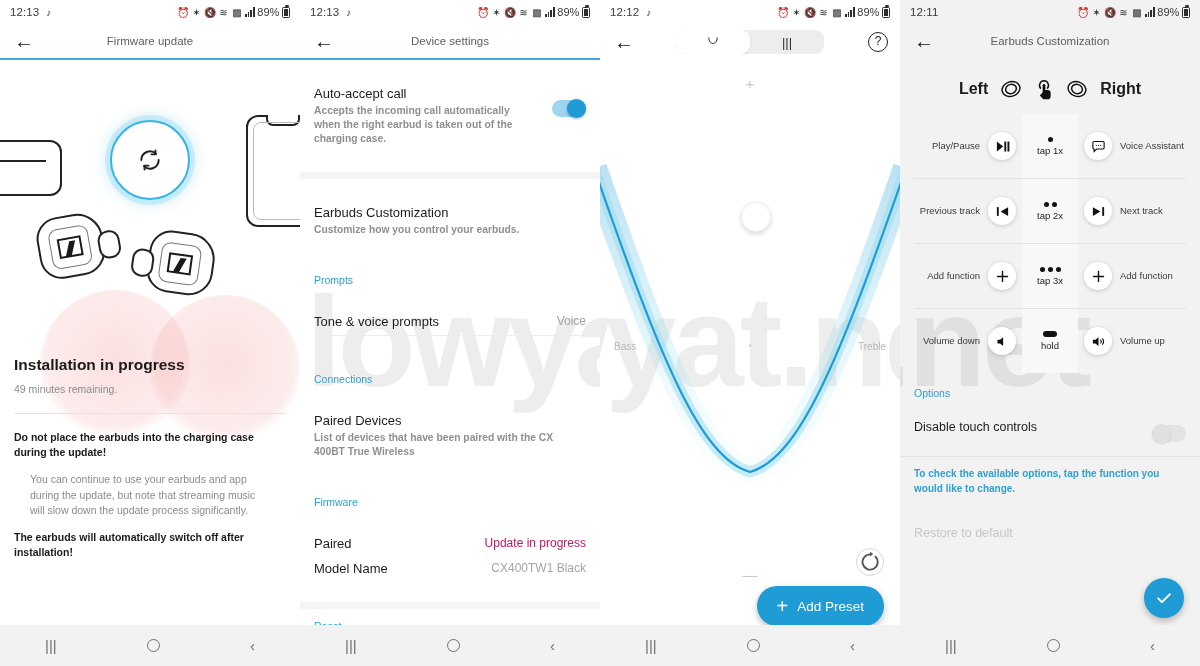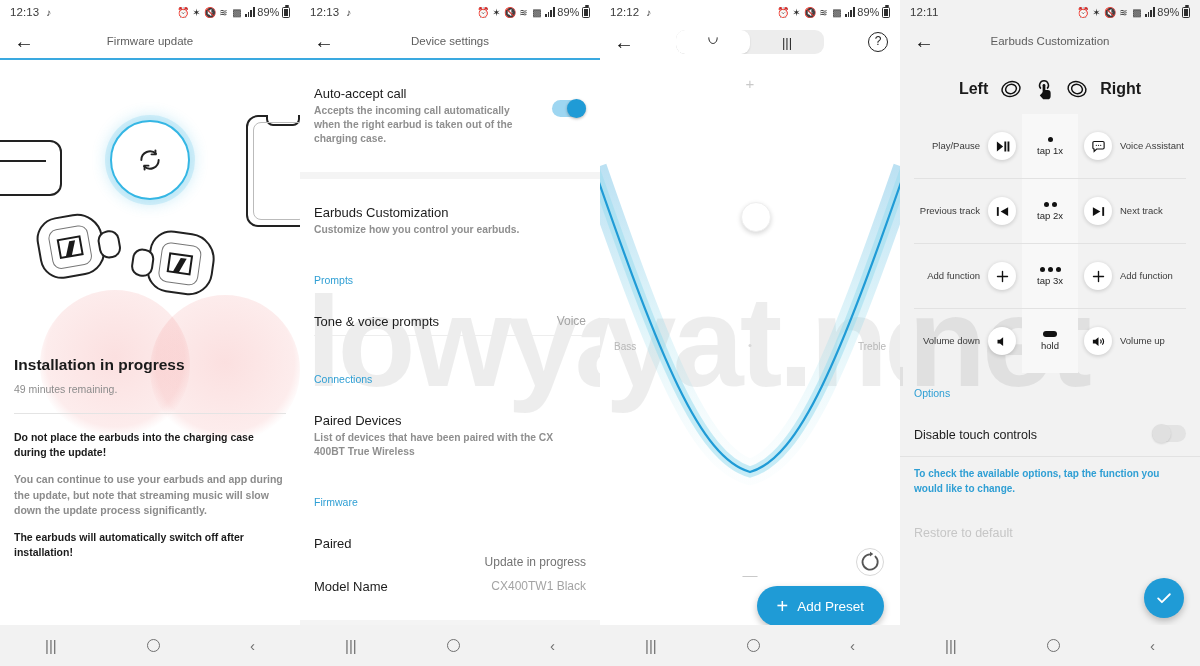--- a/index.html
+++ b/index.html
@@ -74,30 +74,30 @@
   .bud1 { left:38px; top:155px; transform: rotate(-10deg); }
   .bud1 .tip { right:-16px; top:22px; }
   .bud2 { left:148px; top:172px; transform: rotate(8deg); }
   .bud2 .tip { left:-16px; top:22px; }
 
   .s1-body { position:relative; z-index:2; padding: 0 14px; }
   .s1-title { font-size:15.5px; font-weight:bold; color:#1a1a1a; margin-top:6px; }
   .s1-sub { font-size:10.5px; color:#8c8c8c; margin-top:9px; }
   .hr { height:1px; background:#e4e4e4; margin:18px 0 16px; }
   .s1-b { font-size:10.5px; font-weight:bold; color:#1a1a1a; line-height:1.45; }
-  .s1-p { font-size:10.5px; color:#8c8c8c; line-height:1.45; margin:12px 0;font-weight:bold; }
+  .s1-p { font-size:10.5px; color:#8c8c8c; line-height:1.45; margin:12px 16px; }
 
   
   .row { padding: 26px 14px; position:relative; z-index:2; }
   .row-title { font-size:13px; color:#1c1c1c; }
   .row-sub { font-size:10.3px; color:#8f8f8f; line-height:1.36; margin-top:3px; max-width:200px;font-weight:bold;}
   .sec { font-size:10.5px; color:#2f9fd4; padding: 11px 14px 2px; position:relative; z-index:2;}
   .row-flex { display:flex; align-items:flex-start; justify-content:space-between; }
   .row-val { font-size:12px; color:#a4a4a4; }
-  .row-val.blue { color:#737373;margin-top:19px; }
+  .row-val.blue { color:#be185d; }
   .divider { height:1px; background:#ededed; margin-top:6px; }
   .block-sep { height:7px; background:#f4f4f4; position:relative; z-index:2; }
   .toggle { width:34px; height:17px; border-radius:9px; background:#9ed6f1; position:relative; flex:none; margin-top:14px; cursor:pointer;}
   .toggle .knob { position:absolute; right:0; top:-1px; width:19px; height:19px; border-radius:50%; background:#1f9bd6; box-shadow:0 1px 3px rgba(0,0,0,.3);}
   .toggle.off { background:#e3e3e3; }
   .toggle.off .knob { right:auto; left:0; background:#e0e0e0; box-shadow:0 1px 2px rgba(0,0,0,.12);}
 
   
   .eq-toggle { display:flex; background:#ededed; border-radius:9px; overflow:hidden; height:24px; width:148px;
                margin:0 auto; position:absolute; left:50%; transform:translateX(-50%);}
@@ -136,21 +136,21 @@
   .ctrl-side.left { justify-content:flex-end; padding-right:6px; }
   .ctrl-side.right { justify-content:flex-start; padding-left:6px; }
   .ctrl-lbl { font-size:9.5px; color:#3a3a3a; line-height:1.25; }
   .ctrl-lbl.r { text-align:left; }
   .ctrl-lbl.l { text-align:right; }
   .cbtn { width:28px; height:28px; border-radius:50%; background:#fff; box-shadow:0 1px 4px rgba(0,0,0,.18);
           display:flex; align-items:center; justify-content:center; flex:none; cursor:pointer;}
   .cbtn svg { width:15px; height:15px; }
   .ctrl-sep { height:1px; background:#e2e2e2; margin:0 14px; }
   .opt-sec { font-size:10.5px; color:#2f9fd4; padding:14px 14px 0; position:relative; z-index:2;}
-  .opt-row { display:flex; align-items:flex-end; justify-content:space-between; padding:12px 14px 14px;
+  .opt-row { display:flex; align-items:center; justify-content:space-between; padding:12px 14px 14px;
              position:relative; z-index:2;}
   .opt-row .t { font-size:12.5px; color:#1c1c1c; }
   .hint { font-size:10px; color:#2f9fd4; font-weight:bold; line-height:1.45; padding:10px 14px 0; position:relative; z-index:2;}
   .restore { font-size:12.5px; color:#c6c6c6; padding:30px 14px 0; position:relative; z-index:2;}
   .fab-check { position:absolute; right:16px; bottom:48px; width:40px; height:40px; border-radius:50%;
                background:#1f9bd6; display:flex; align-items:center; justify-content:center;
                box-shadow:0 3px 7px rgba(0,0,0,.25); z-index:6; cursor:pointer;}
 
   
   .navbar { position:absolute; left:0; bottom:0; width:100%; height:41px; background:#f2f2f2;

